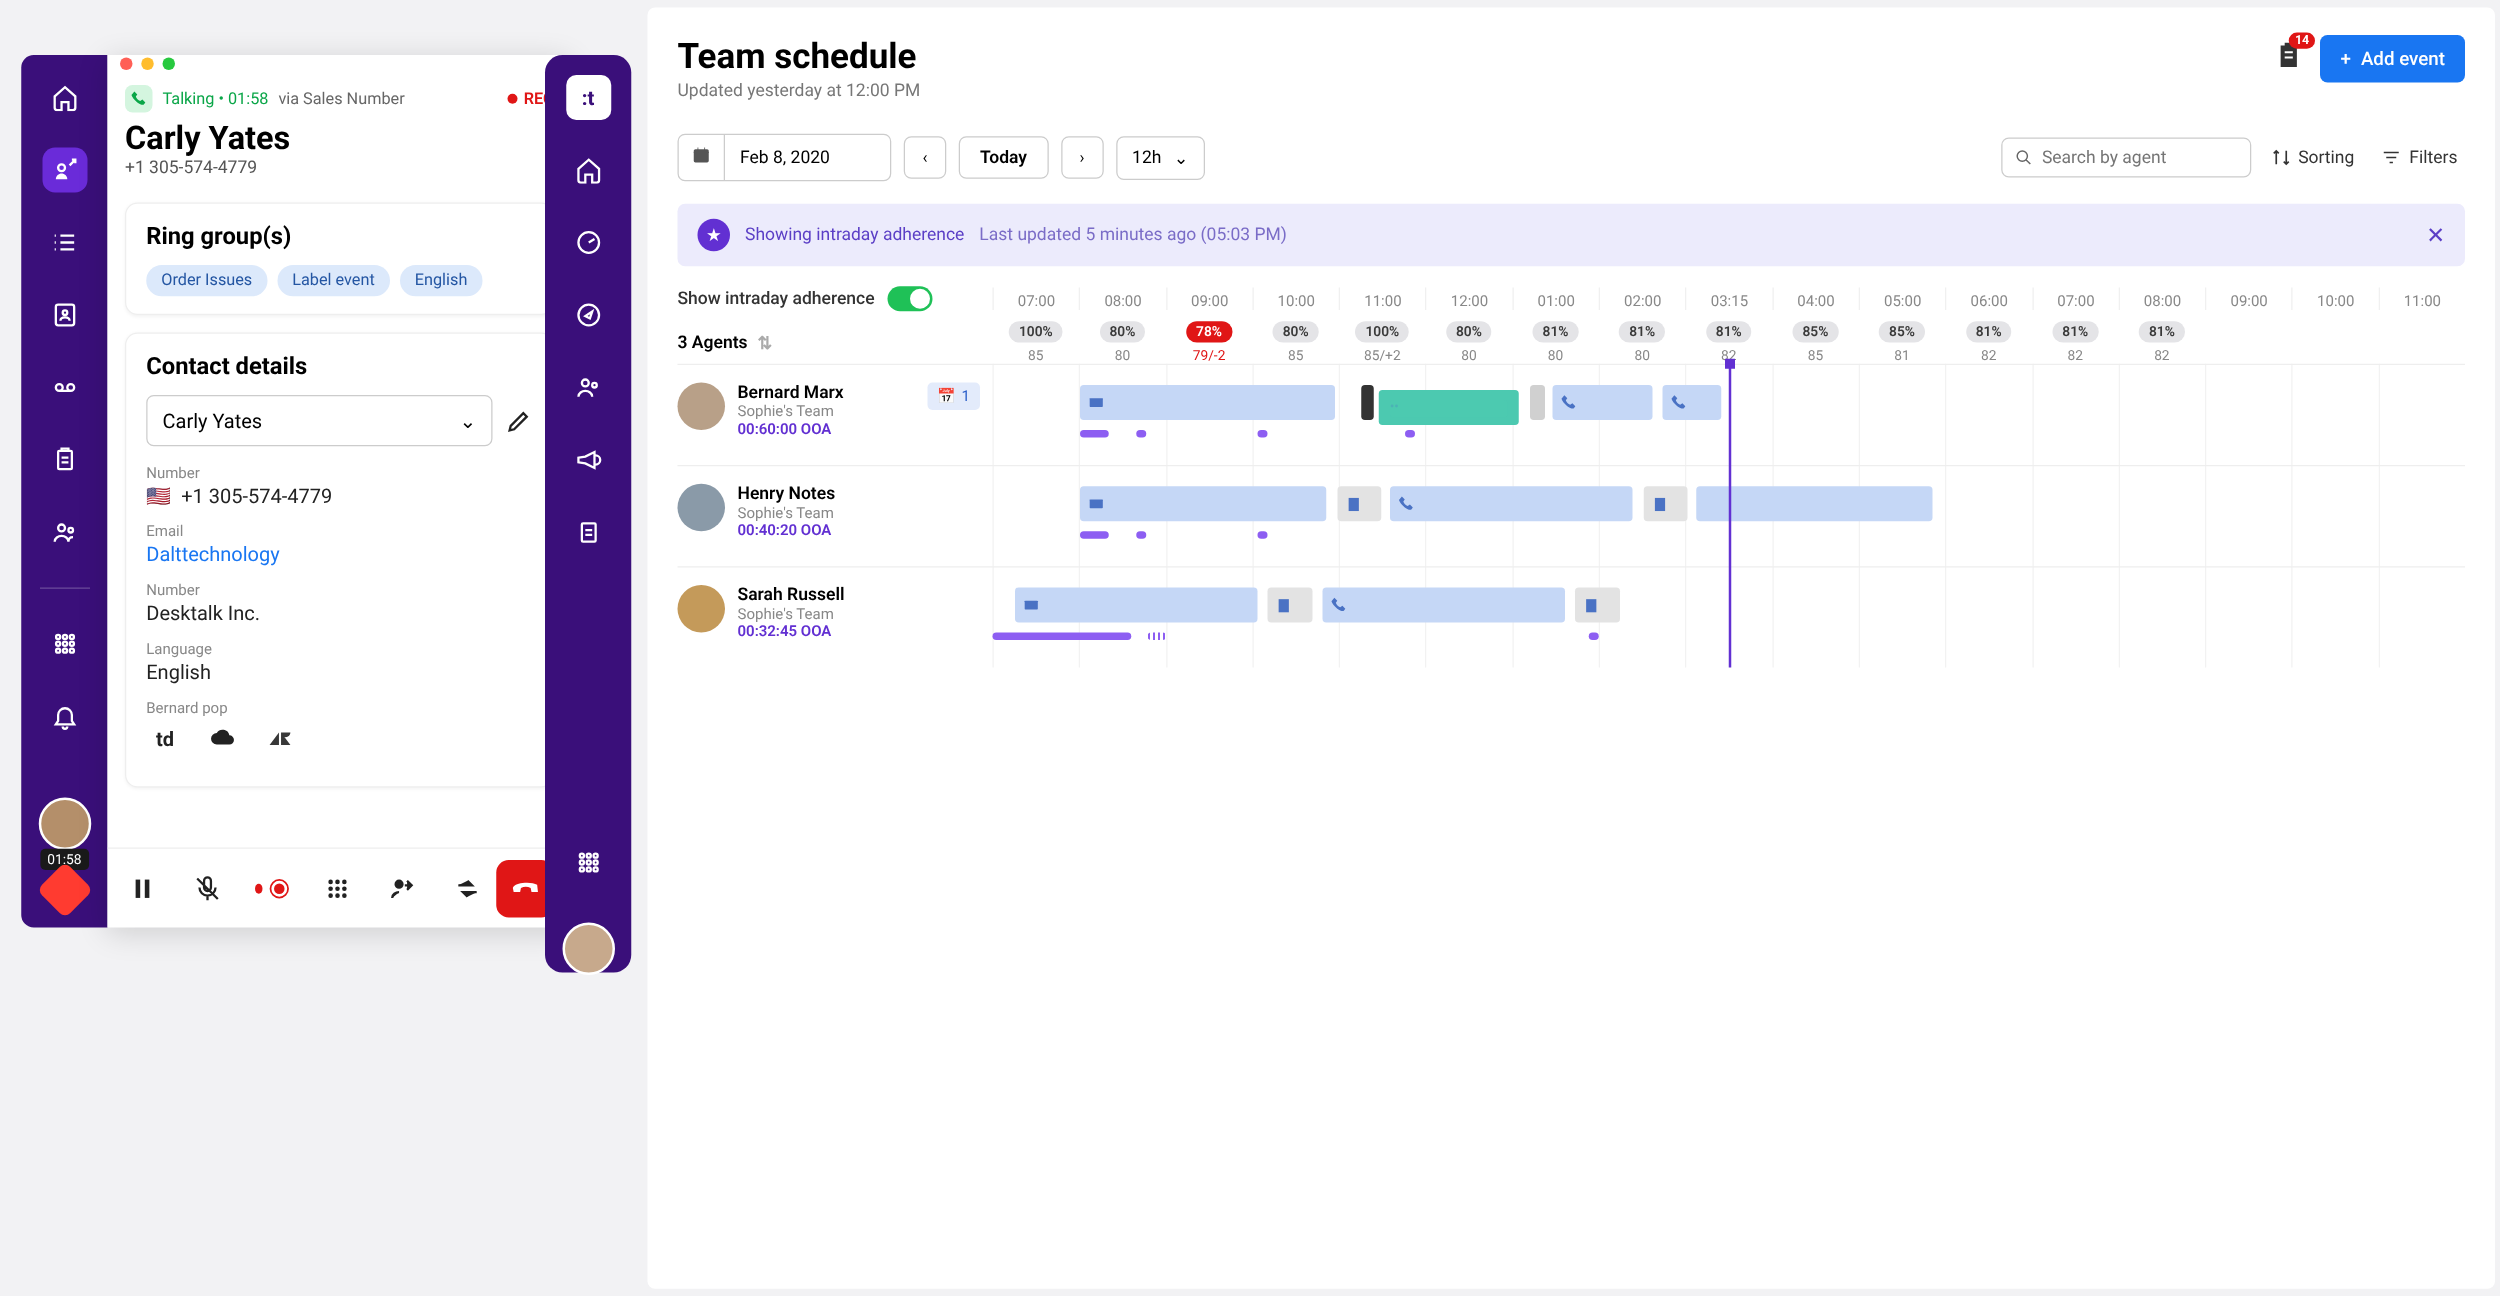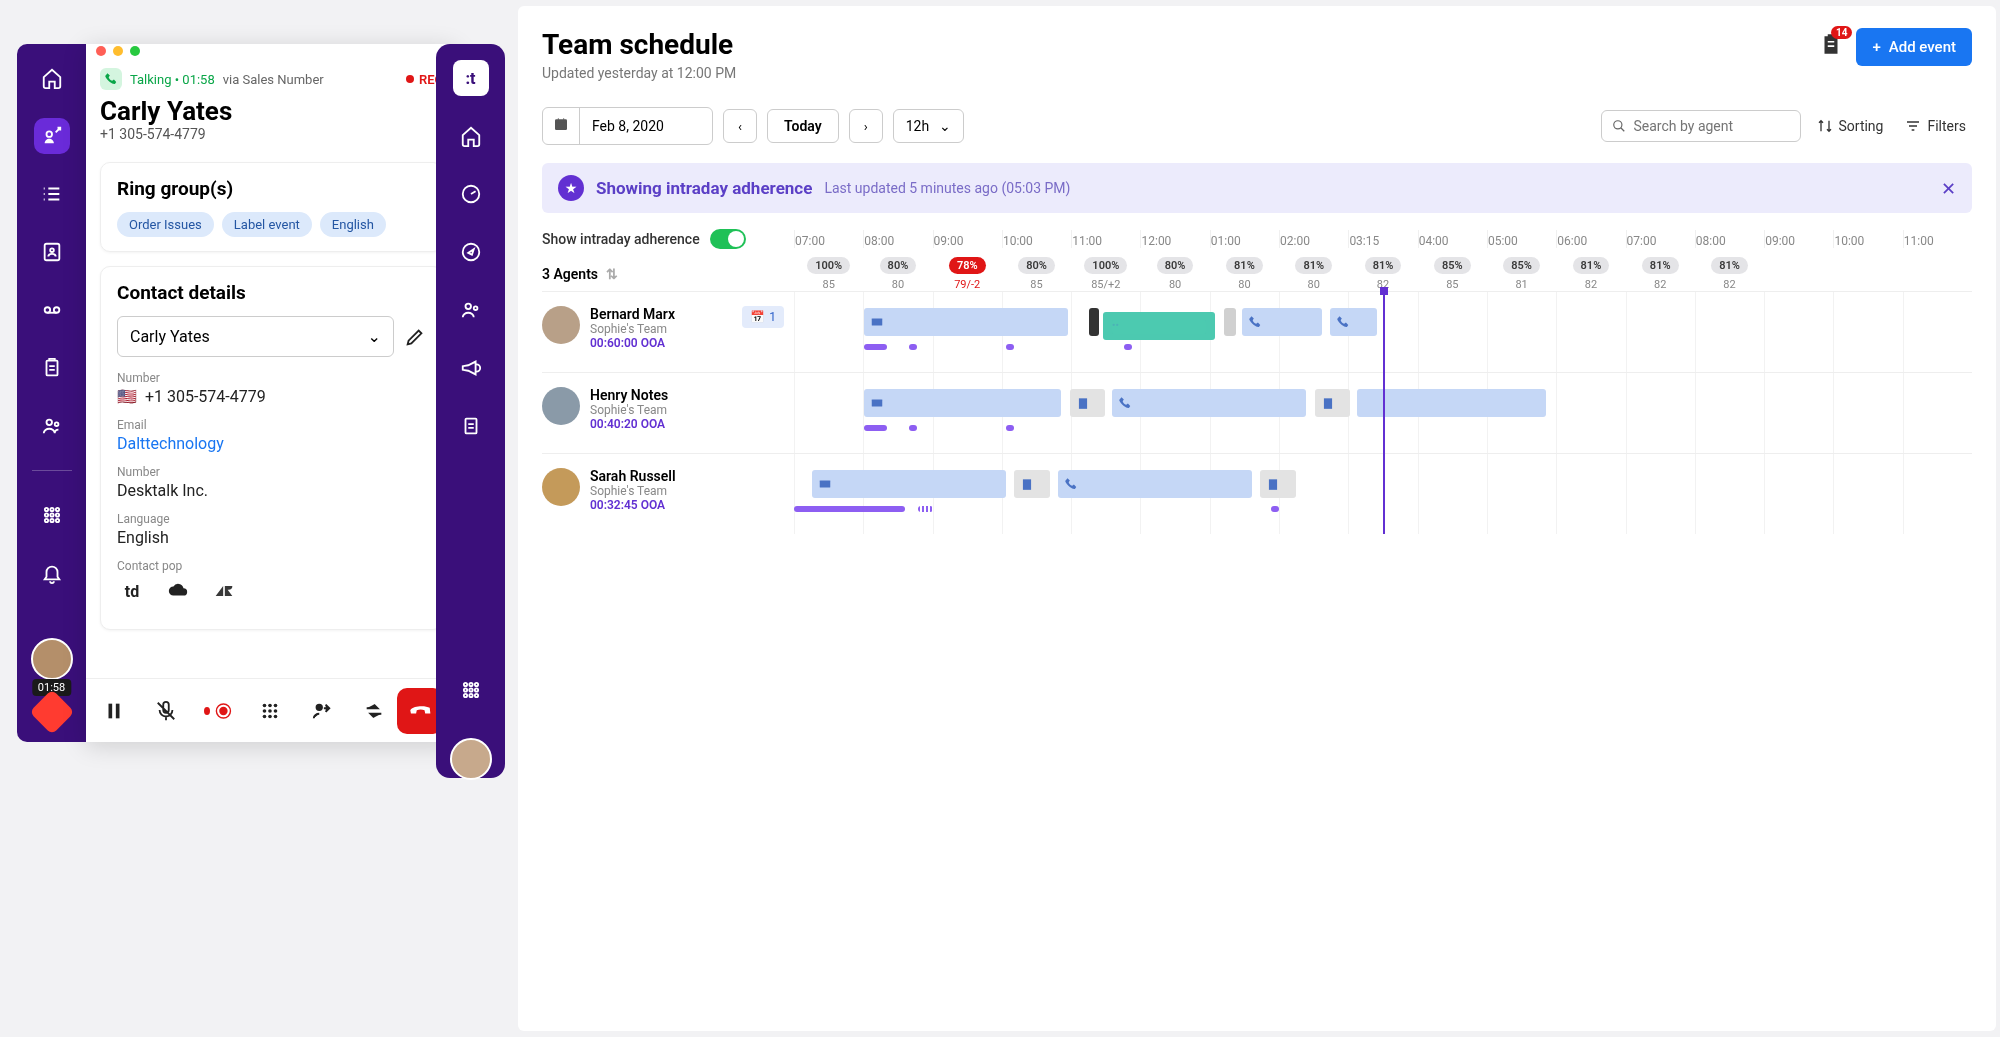--- a/index.html
+++ b/index.html
@@ -80,32 +80,32 @@
 .date-pick .dt{padding:8px 48px 8px 12px;font-size:14px}
 .nav-btn{width:34px;height:34px;border:1px solid #ccc;border-radius:6px;background:#fff;display:flex;align-items:center;justify-content:center;cursor:pointer}
 .today-btn{padding:8px 16px;border:1px solid #ccc;border-radius:6px;background:#fff;font-size:14px;font-weight:600;cursor:pointer}
 .zoom-sel{padding:8px 12px;border:1px solid #ccc;border-radius:6px;font-size:14px;display:flex;align-items:center;gap:10px;cursor:pointer}
 .spacer{flex:1}
 .search{border:1px solid #ccc;border-radius:6px;padding:7px 10px;display:flex;align-items:center;gap:8px;width:200px}
 .search input{border:none;outline:none;font-size:14px;width:100%}
 .tool-link{display:flex;align-items:center;gap:6px;font-size:14px;color:#333;cursor:pointer;padding:6px}
 .banner{margin-top:18px;background:#ecebfc;border-radius:6px;padding:12px 16px;display:flex;align-items:center;gap:12px}
 .banner .star{width:26px;height:26px;border-radius:50%;background:#6230d2;display:flex;align-items:center;justify-content:center;color:#fff;font-size:14px}
-.banner .b1{color:#5b3fc6;font-weight:700;font-size:17px}
+.banner .b1{color:#5b3fc6;font-weight:400;font-size:14px}
 .banner .b2{color:#7a6cc7;font-size:14px}
 .banner .close{margin-left:auto;cursor:pointer;color:#5b3fc6;font-size:18px}
 
 .schedule{margin-top:16px}
 .sched-top{display:flex;align-items:center}
 .left-col{width:252px;flex-shrink:0;padding-right:10px}
 .toggle-row{display:flex;align-items:center;gap:10px;font-size:14px;color:#333;font-weight:500}
 .toggle{width:36px;height:20px;background:#1fc157;border-radius:10px;position:relative;cursor:pointer}
 .toggle::after{content:"";position:absolute;right:2px;top:2px;width:16px;height:16px;background:#fff;border-radius:50%}
 .timeline{flex:1;display:flex}
-.hour{flex:1;font-size:12px;color:#888;border-left:1px solid #f0f0f0;padding-top:4px}
+.hour{flex:1;text-align:center;font-size:12px;color:#888;border-left:1px solid #f0f0f0;padding-top:4px}
 
 .stat-row{display:flex;margin-top:8px}
 .stat-row .left-col{display:flex;align-items:center;font-size:14px;font-weight:600;gap:8px}
 .stat-cells{flex:1;display:flex}
 .stat-cell{flex:1;display:flex;flex-direction:column;align-items:center;gap:4px;font-size:11px}
 .pill{padding:2px 8px;border-radius:10px;font-size:11px;font-weight:600}
 .pill.grey{background:#e4e4e7;color:#3a3a3a}
 .pill.red{background:#e01616;color:#fff}
 .sub-stat{color:#888;font-size:11px}
 .sub-stat.red{color:#e01616}
@@ -260,21 +260,21 @@
         </div>
       <div class="field">
           <div class="lbl">Number</div>
           <div class="val">Desktalk Inc.</div>
         </div>
       <div class="field">
           <div class="lbl">Language</div>
           <div class="val">English</div>
         </div>
       <div class="field">
-          <div class="lbl">Contact pop</div>
+          <div class="lbl">Bernard pop</div>
         <div class="pops">
           <div class="pop">td</div>
           <div class="pop">
               <svg viewBox="0 0 24 24" width="22" fill="#222">
                 <path d="M7 17a5 5 0 010-10 6 6 0 0111 2 4 4 0 010 8z"></path>
               </svg>
             </div>
           <div class="pop">
               <svg viewBox="0 0 24 24" width="20" fill="#222">
                 <path d="M2 18L11 6v12zM13 6h9a4.5 4.5 0 01-9 0zM13 18V6l9 12z" opacity=".9"></path>

